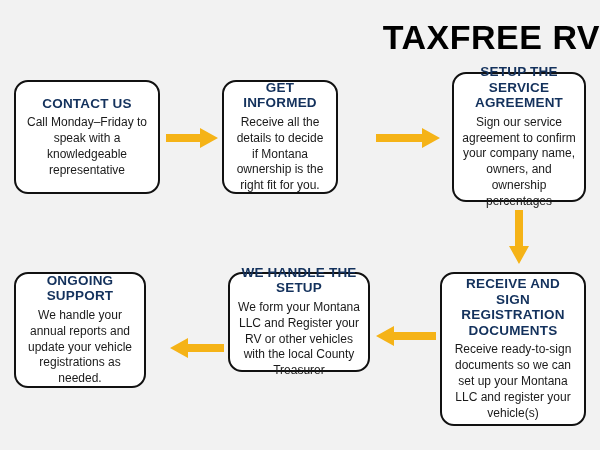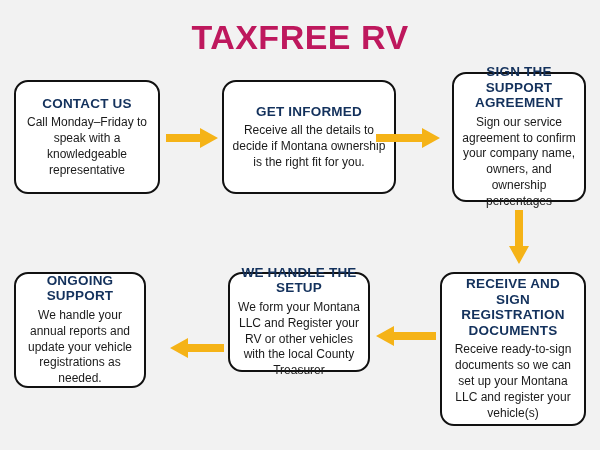--- a/index.html
+++ b/index.html
@@ -17,25 +17,25 @@
   #canvas {
     position: relative;
     width: 600px;
     height: 450px;
   }
   .title {
     position: absolute;
     top: 18px;
     left: 0;
     width: 600px;
-    text-align: center;
+    text-align: right;
     font-size: 34px;
     font-weight: bold;
     letter-spacing: 0.5px;
-    color: #be185d;
+    color: #000000;
     font-family: "Liberation Sans", sans-serif;
   }
   .card {
     position: absolute;
     box-sizing: border-box;
     border: 2.5px solid #111111;
     border-radius: 14px;
     background: #ffffff;
     display: flex;
     flex-direction: column;
@@ -53,21 +53,21 @@
     margin-bottom: 4px;
   }
   .card .body {
     color: #1a1a1a;
     font-size: 12px;
     line-height: 1.32;
   }
 
   
   #card-1 { left: 14px;  top: 80px;  width: 146px; height: 114px; }
-  #card-2 { left: 222px; top: 80px;  width: 174px; height: 114px; }
+  #card-2 { left: 222px; top: 80px;  width: 116px; height: 114px; }
   #card-3 { left: 452px; top: 72px;  width: 134px; height: 130px; }
   #card-4 { left: 440px; top: 272px; width: 146px; height: 154px; }
   #card-5 { left: 228px; top: 272px; width: 142px; height: 100px; }
   #card-6 { left: 14px;  top: 272px; width: 132px; height: 116px; }
 
   .arrow {
     position: absolute;
   }
   .arrow svg { display: block; }
 </style>
@@ -82,21 +82,21 @@
     <div class="heading">CONTACT US</div>
     <div class="body">Call Monday–Friday to speak with a knowledgeable representative</div>
   </div>
 
   <div class="card" id="card-2">
     <div class="heading">GET INFORMED</div>
     <div class="body">Receive all the details to decide if Montana ownership is the right fit for you.</div>
   </div>
 
   <div class="card" id="card-3">
-    <div class="heading">SIGN THE SUPPORT AGREEMENT</div>
+    <div class="heading">SETUP THE SERVICE AGREEMENT</div>
     <div class="body">Sign our service agreement to confirm your company name, owners, and ownership percentages</div>
   </div>
 
   <div class="card" id="card-4">
     <div class="heading">RECEIVE AND SIGN REGISTRATION DOCUMENTS</div>
     <div class="body">Receive ready-to-sign documents so we can set up your Montana LLC and register your vehicle(s)</div>
   </div>
 
   <div class="card" id="card-5">
     <div class="heading">WE HANDLE THE SETUP</div>

